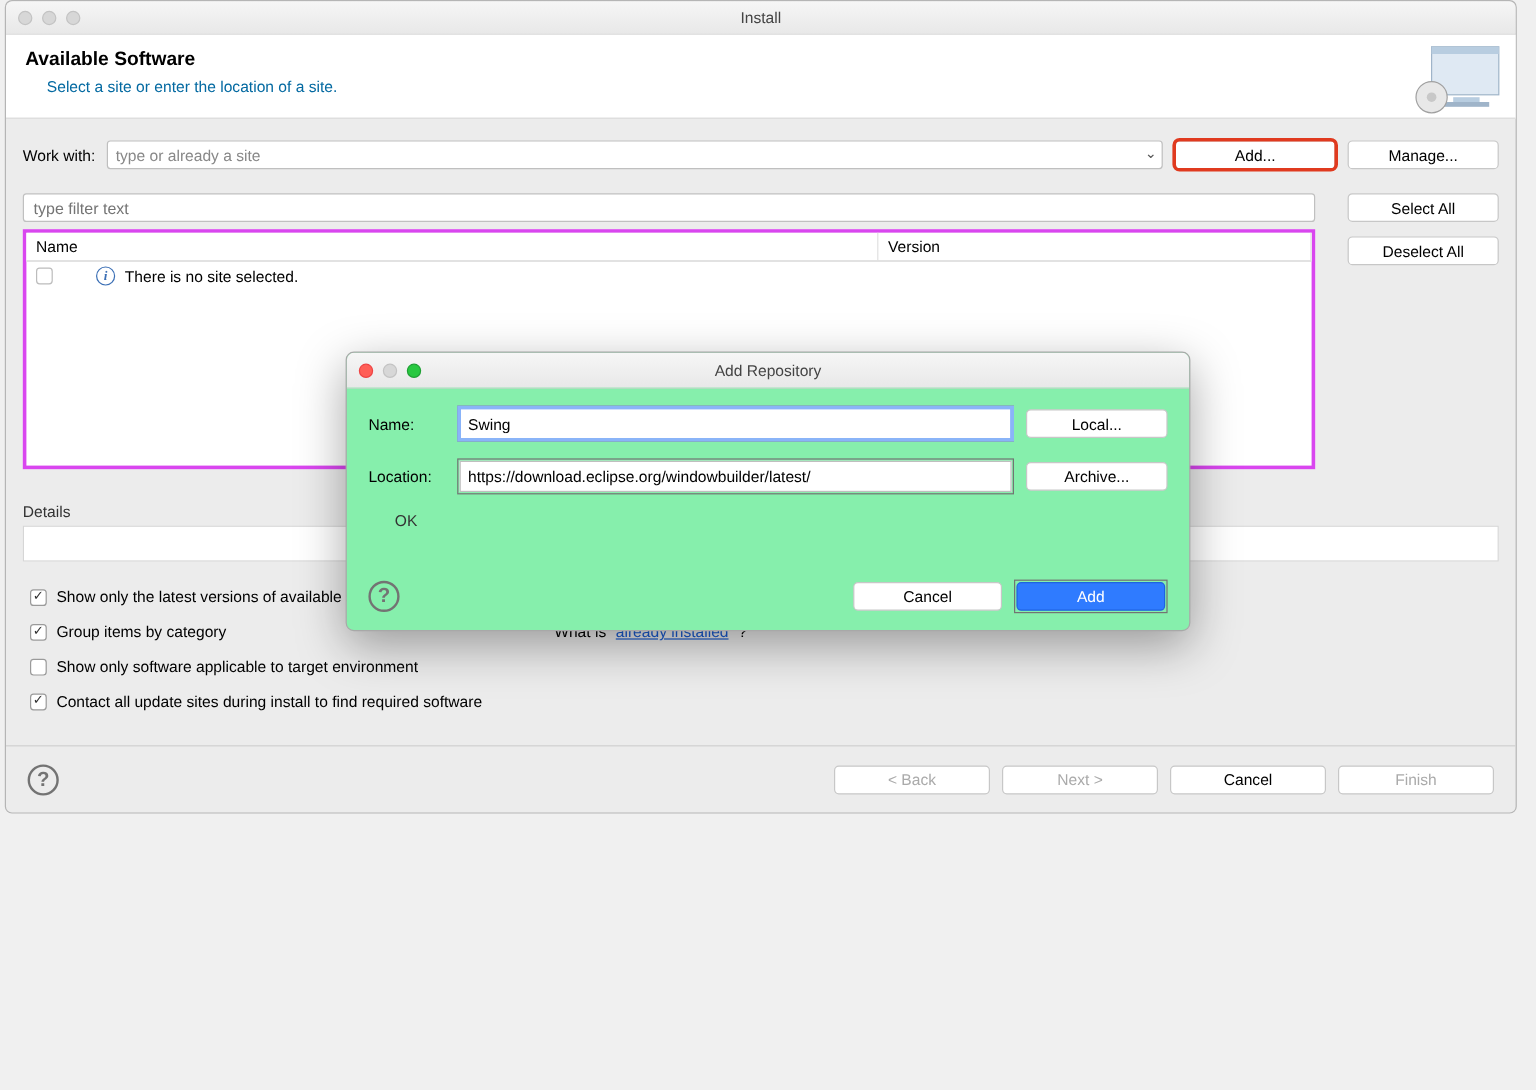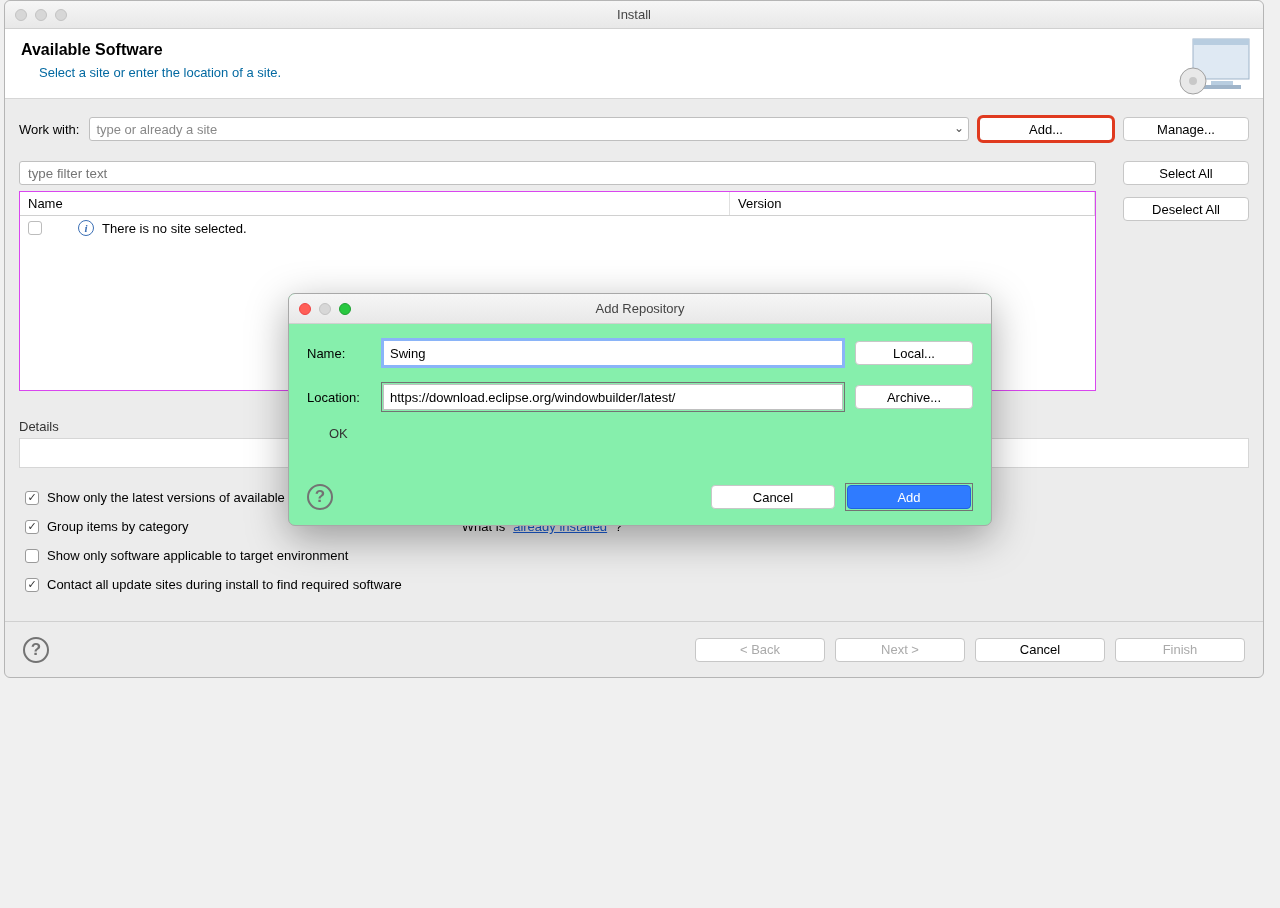--- a/index.html
+++ b/index.html
@@ -67,21 +67,21 @@
   .btn.primary { background:#2f7bff; color:#fff; border-color:#1f63e0;}
   .btn:disabled { color:#aaa; }
   .hl-red { outline:3px solid #e03a1f; outline-offset:-1px; }
   .content-row { display:flex; gap:27px; padding: 14px 14px 0 14px;}
   .left-col { flex:1; display:flex; flex-direction:column; }
   .right-col { width:126px; display:flex; flex-direction:column; gap:12px;}
   .filter-inp {
     height:24px; border:1px solid #c0c0c0; background:#fff; border-radius:3px; padding:0 8px; color:#999;
   }
   .table {
-    border:1px solid #d946ef; background:#fff; margin-top:6px; height:200px;
+    border:3px solid #d946ef; background:#fff; margin-top:6px; height:200px;
     display:flex; flex-direction:column;
   }
   .thead { display:flex; border-bottom:1px solid #d0d0d0; background:#fff; }
   .th { padding:4px 8px; font-size:13px; border-right:1px solid #e0e0e0;}
   .th.name { flex: 0 0 710px;}
   .th.ver { flex:1;}
   .trow { display:flex; align-items:center; padding:4px 8px; gap:8px;}
   .cb { width:14px; height:14px; border:1px solid #bcbcbc; border-radius:3px; background:#fff;}
   .info-ico {
     width:16px;height:16px;border:1.5px solid #3b6fb5;border-radius:50%;

